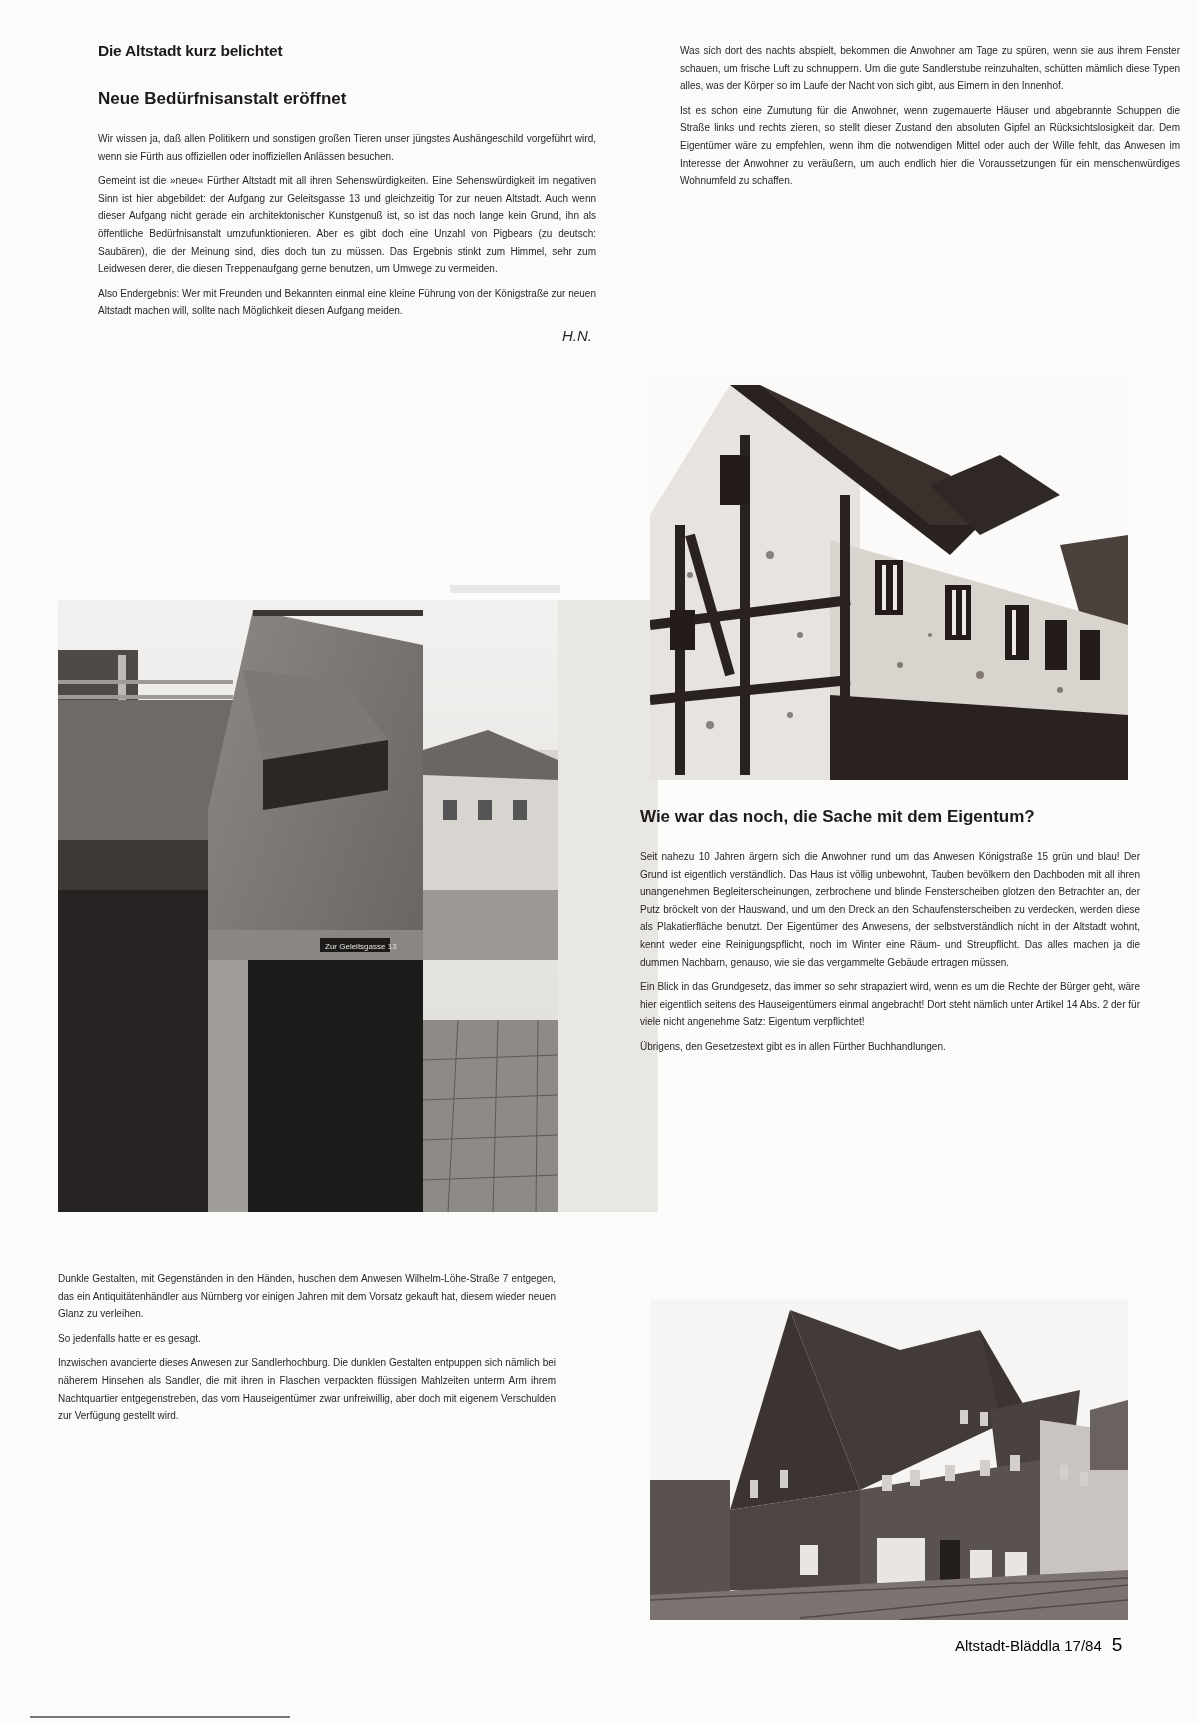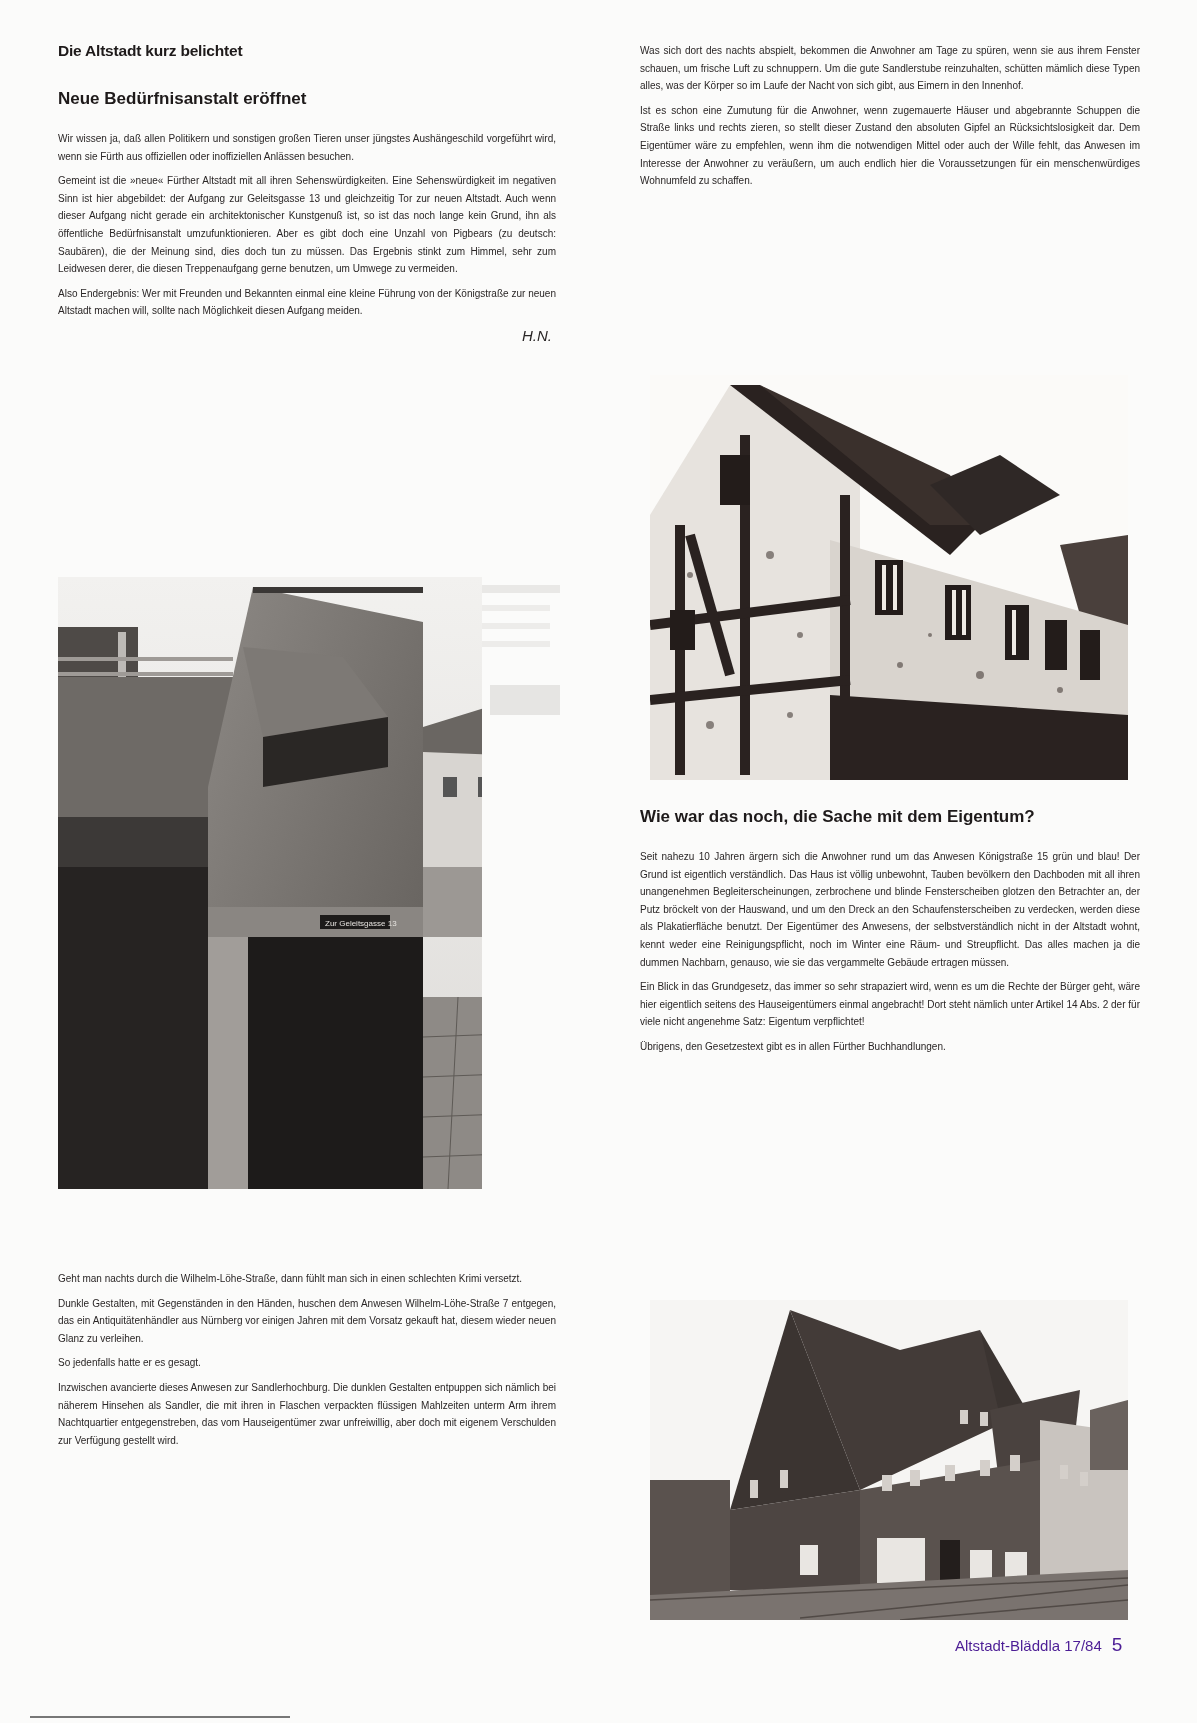--- a/index.html
+++ b/index.html
@@ -1,34 +1,34 @@
 <!DOCTYPE html>
 <html><head>
 <meta charset="utf-8">
 <style>
   html, body { margin: 0; padding: 0; }
   body {
     width: 1197px; height: 1723px; position: relative; overflow: hidden;
     background: #fbfbfa; color: #2a2626;
     font-family: "Liberation Sans", "DejaVu Sans", sans-serif;
   }
-  .col { position: absolute; }
+  .col { position: absolute; margin-left: 40px; }
   #col-left { left: 58px; top: 42px; width: 498px; }
   #col-right { left: 640px; top: 42px; width: 500px; }
   .kicker { font-weight: bold; font-size: 15.5px; letter-spacing: -0.2px; color: #1e1a1a; margin: 0 0 28px 0; }
   h2 { font-size: 17px; font-weight: bold; margin: 0 0 20px 0; color: #1e1a1a; line-height: 1.3; }
   p { font-size: 10px; line-height: 17.6px; margin: 0 0 7px 0; text-align: justify; }
   .sig { text-align: right; font-style: italic; font-size: 15px; margin: 6px 4px 0 0; }
   .photo { position: absolute; overflow: hidden; }
-  #photo-aufgang { left: 58px; top: 577px; width: 424px; height: 612px; background: #e9e7e4; }
+  #photo-aufgang { left: 58px; top: 600px; width: 600px; height: 612px; background: #e9e7e4; }
   #photo-fachwerk { left: 650px; top: 375px; width: 478px; height: 405px; background: #faf9f7; }
   #photo-eckhaus { left: 650px; top: 1300px; width: 478px; height: 320px; background: #f3f2f0; }
   #sec-right-2 { position: absolute; left: 640px; top: 806px; width: 500px; }
   #sec-left-2 { position: absolute; left: 58px; top: 1270px; width: 498px; }
-  #footer { position: absolute; left: 955px; top: 1634px; font-size: 15px; color: #4c1d95; }
+  #footer { position: absolute; left: 955px; top: 1634px; font-size: 15px; color: #000000; }
   #footer .num { font-size: 19px; margin-left: 10px; }
   #bottom-rule { position: absolute; left: 30px; top: 1716px; width: 260px; height: 2px; background: #777; }
   #bleed { position: absolute; left: 430px; top: 585px; width: 130px; height: 200px; opacity: 0.25; }
 </style>
 </head>
 <body>
 
 <div class="col" id="col-left">
   <div class="kicker">Die Altstadt kurz belichtet</div>
   <h2>Neue Bedürfnisanstalt eröffnet</h2>
@@ -206,21 +206,20 @@
     <polygon points="0,295 478,270 478,320 0,320" fill="#7a736f"></polygon>
     <g stroke="#514a46" stroke-width="1.5">
       <line x1="150" y1="318" x2="478" y2="285"></line>
         <line x1="250" y1="320" x2="478" y2="300"></line>
       <line x1="0" y1="300" x2="478" y2="278"></line>
     </g>
   </svg>
 </div>
 
 <div id="sec-left-2">
-  <p>Geht man nachts durch die Wilhelm-Löhe-Straße, dann fühlt man sich in einen schlechten Krimi versetzt.</p>
   <p>Dunkle Gestalten, mit Gegenständen in den Händen, huschen dem Anwesen Wilhelm-Löhe-Straße 7 entgegen, das ein Antiquitätenhändler aus Nürnberg vor einigen Jahren mit dem Vorsatz gekauft hat, diesem wieder neuen Glanz zu verleihen.</p>
   <p>So jedenfalls hatte er es gesagt.</p>
   <p>Inzwischen avancierte dieses Anwesen zur Sandlerhochburg. Die dunklen Gestalten entpuppen sich nämlich bei näherem Hinsehen als Sandler, die mit ihren in Flaschen verpackten flüssigen Mahlzeiten unterm Arm ihrem Nachtquartier entgegenstreben, das vom Hauseigentümer zwar unfreiwillig, aber doch mit eigenem Verschulden zur Verfügung gestellt wird.</p>
 </div>
 
 <div id="footer">
   <span>Altstadt-Bläddla 17/84</span><span class="num">5</span>
 </div>
 <div id="bottom-rule"></div>
 

